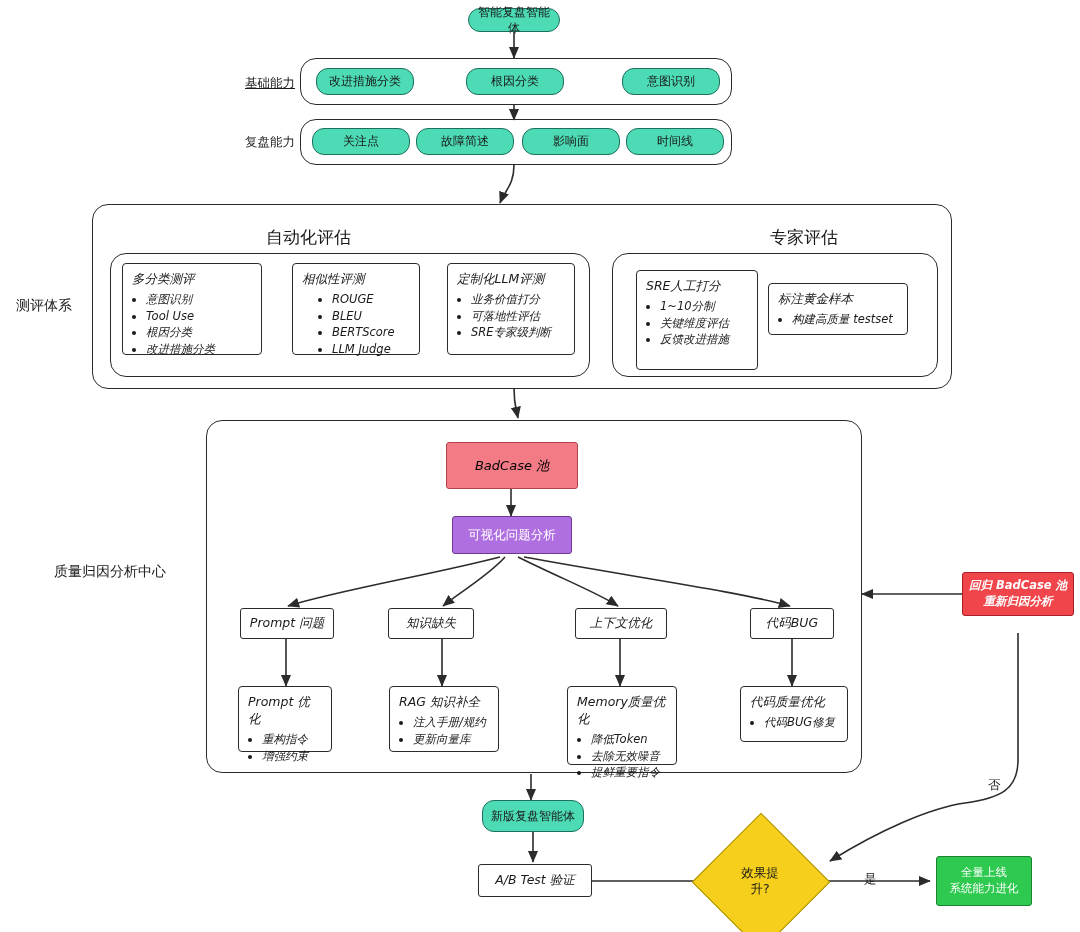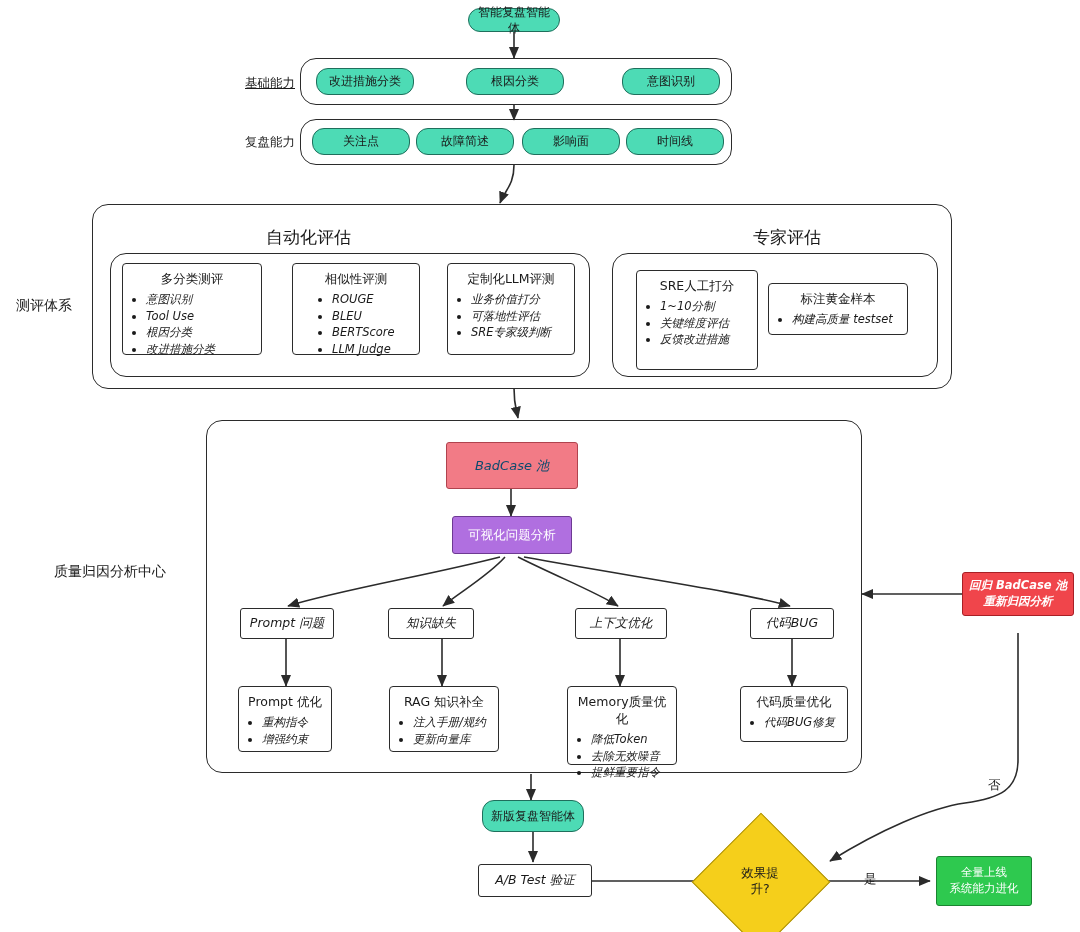--- a/index.html
+++ b/index.html
@@ -41,21 +41,21 @@
     padding: 3px 5px;
   }
   .teal {
     background: #4ddbb5;
     border-color: #1f6f5c;
     border-radius: 12px;
   }
   .pink {
     background: #f27b86;
     border-color: #b0434e;
-    color: #0c4a6e;
+    color: #000000;
   }
   .purple {
     background: #b06fe0;
     border-color: #6d3a92;
     color: #ffffff;
   }
   .red {
     background: #f0454b;
     border-color: #a81f25;
     color: #ffffff;
@@ -94,21 +94,22 @@
   .card {
     position: absolute;
     box-sizing: border-box;
     border: 1.6px solid #2b2b2b;
     border-radius: 4px;
     background: #ffffff;
     padding: 7px 9px 8px 9px;
   }
   .card-title {
     font-size: 12.5px;
-    text-align: center;
+    font-style: italic;
+    text-align: left;
     margin-bottom: 3px;
     color: #1a1a1a;
   }
   .card ul {
     margin: 0;
     padding-left: 14px;
     list-style: disc;
   }
   .card li {
     font-size: 11.5px;
@@ -258,21 +259,21 @@
 
   <div class="card" style="left:447px; top:263px; width:128px; height:92px;">
     <div class="card-title">定制化LLM评测</div>
     <ul>
       <li>业务价值打分</li>
       <li>可落地性评估</li>
       <li>SRE专家级判断</li>
     </ul>
   </div>
 
-  <div class="group-title" style="left:753px; top:226px;text-align:center;">专家评估</div>
+  <div class="group-title" style="left:770px; top:226px;text-align:center;">专家评估</div>
   <div class="container" style="left:612px; top:253px; width:326px; height:124px;"></div>
 
   <div class="card" style="left:636px; top:270px; width:122px; height:100px;">
     <div class="card-title">SRE人工打分</div>
     <ul>
       <li>1~10分制</li>
       <li>关键维度评估</li>
       <li>反馈改进措施</li>
     </ul>
   </div>

